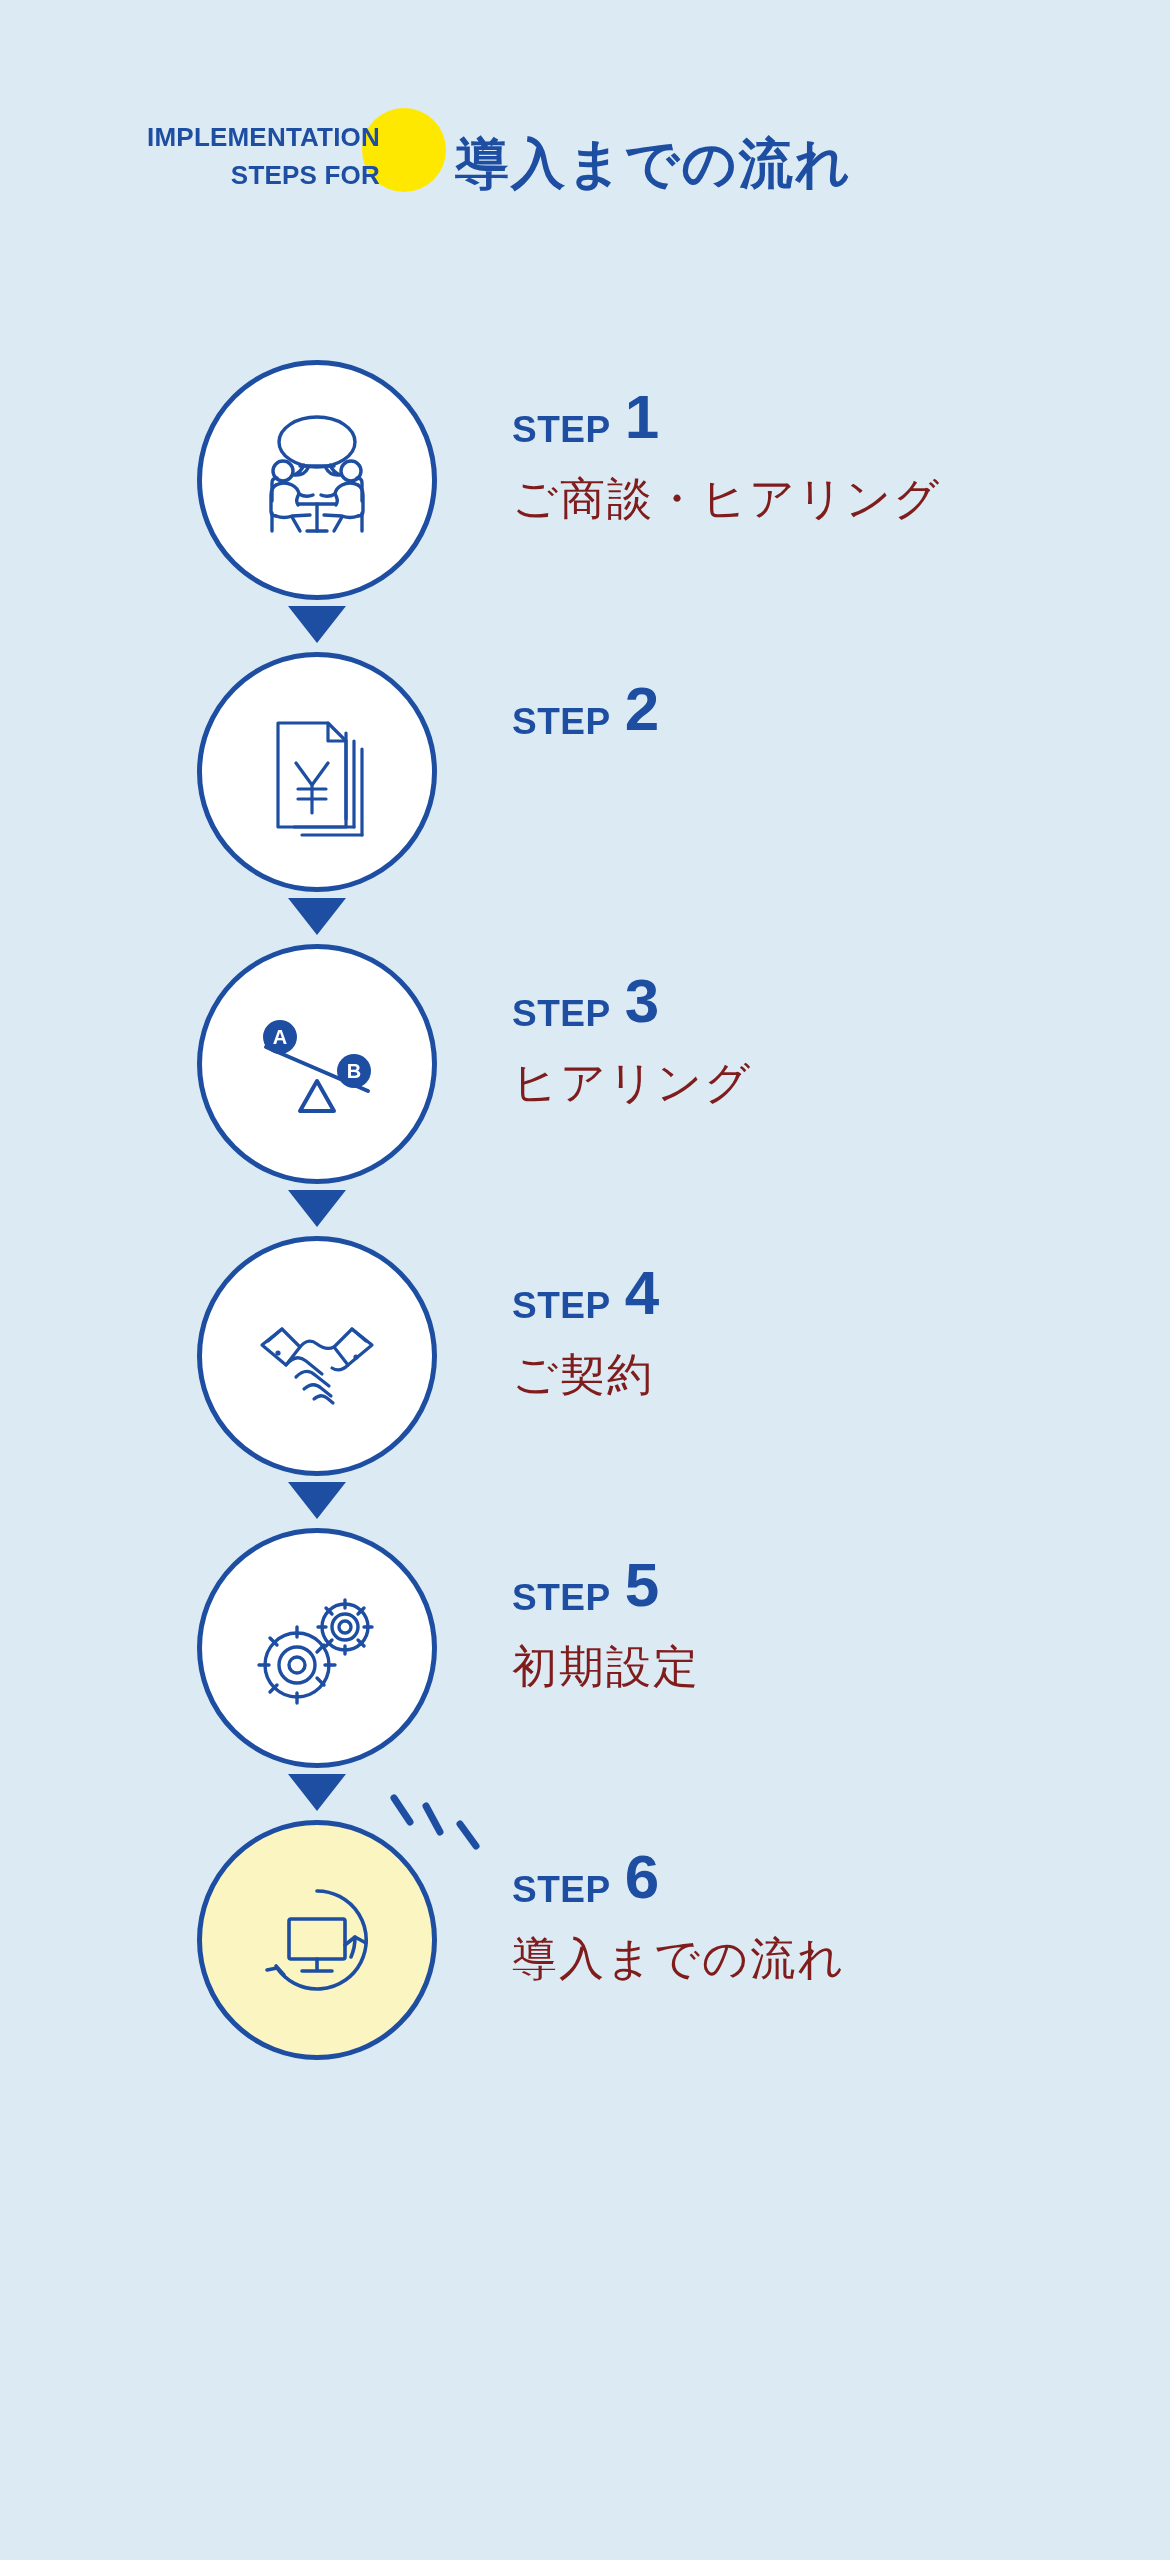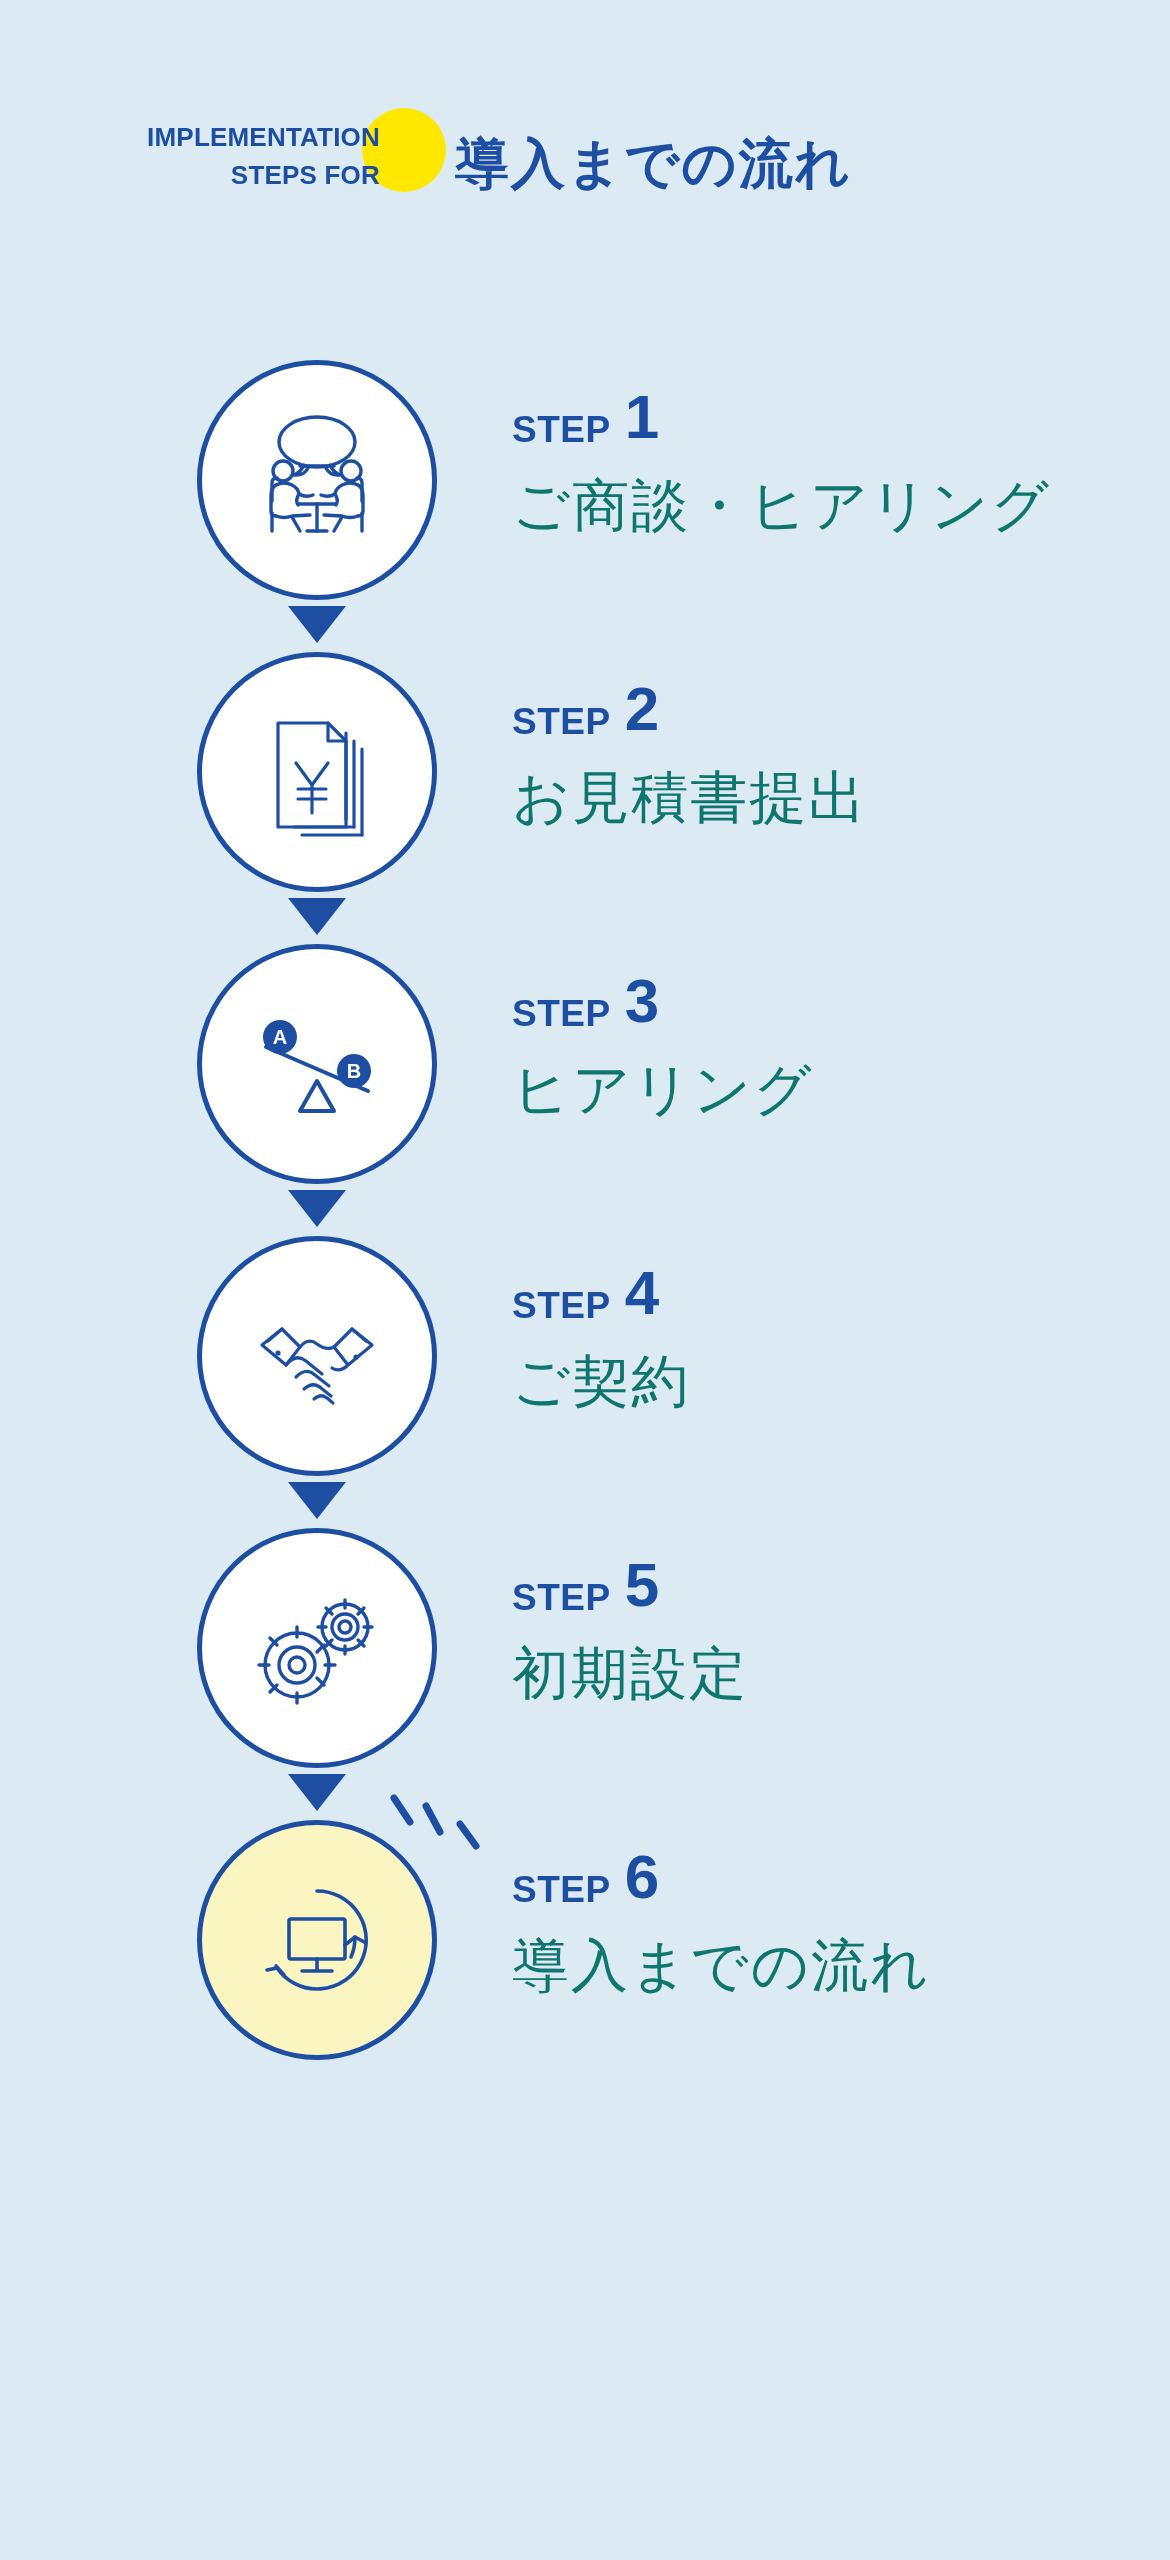--- a/index.html
+++ b/index.html
@@ -90,22 +90,22 @@
   }
   .step-word{
     font-size:37px;font-weight:700;letter-spacing:.5px;
     vertical-align:-6px;
   }
   .step-num{
     font-size:62px;font-weight:700;margin-left:14px;
     vertical-align:-2px;
   }
   .step-label{
-    color:#0f766e;
-    font-size:57px;
+    color:#7f1d1d;
+    font-size:45px;
     font-weight:500;
     letter-spacing:2px;
     line-height:1.1;
     white-space:nowrap;
   }
 </style>
 </head>
 <body>
 
 <div class="page">
@@ -176,21 +176,20 @@
             <path d="M70 88 v28"></path>
             <path d="M56 92 h28 M56 102 h28"></path>
           </g>
         </svg>
       </div>
       <div class="arrow"></div>
       <div class="step-text">
         <div class="step-head">
           <span class="step-word">STEP</span><span class="step-num">2</span>
         </div>
-        <div class="step-label">お見積書提出</div>
       </div>
     </div>
 
     <div class="step">
       <div class="circle">
         <svg width="150" height="150" viewBox="0 0 150 150">
           <g fill="none" stroke="#1d4ea2" stroke-width="4" stroke-linecap="round" stroke-linejoin="round">
             <path d="M24 58 L126 102"></path>
             <path d="M75 92 L58 122 h34 z"></path>
           </g>

